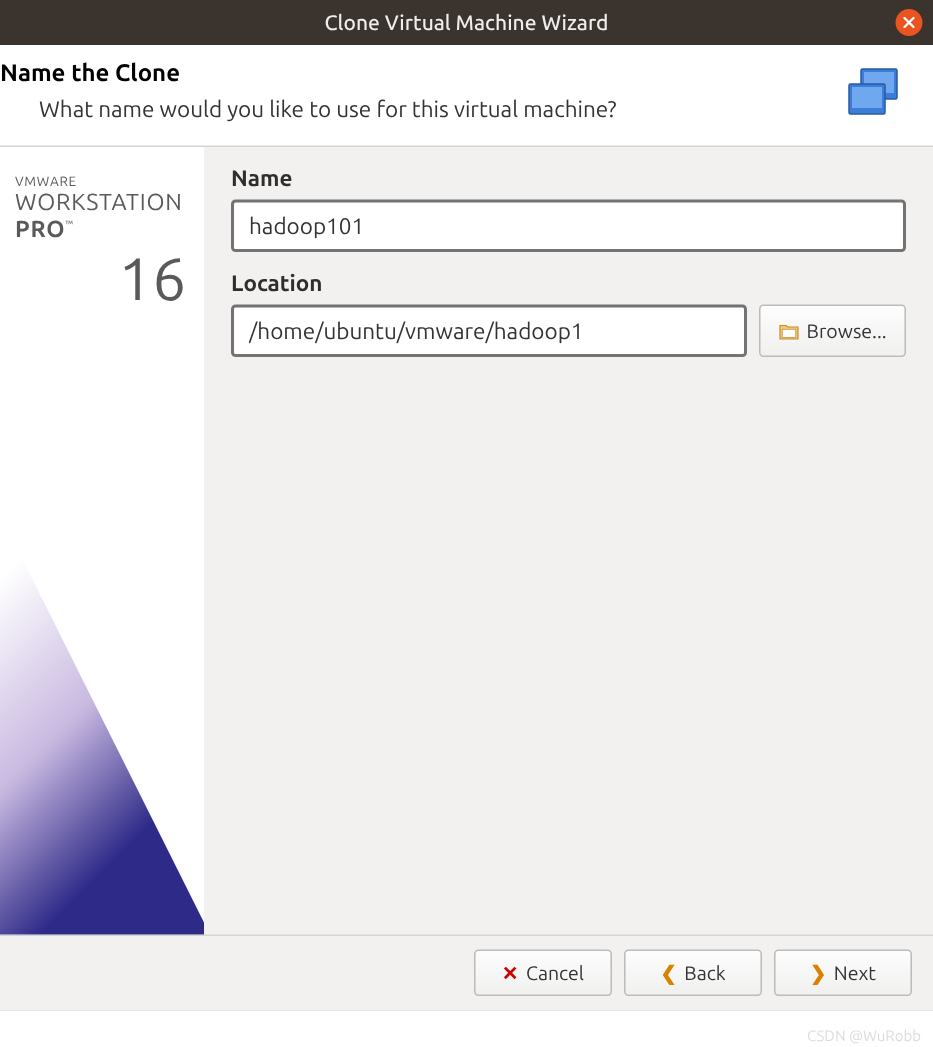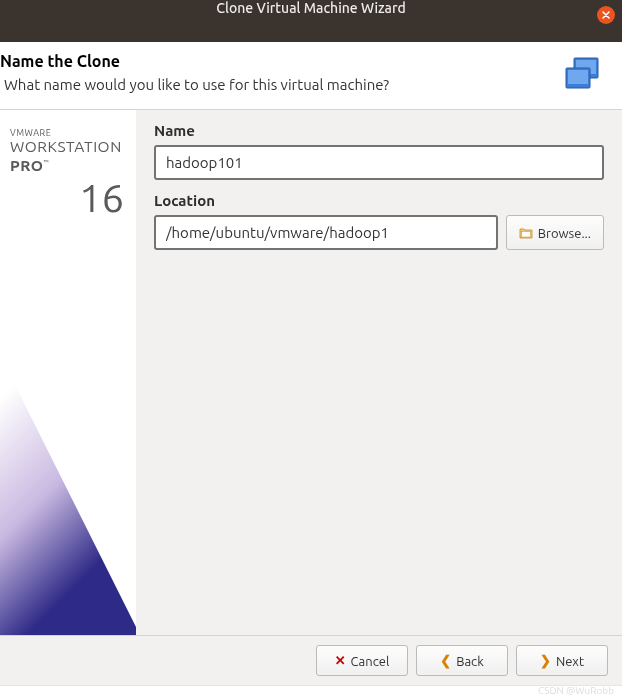--- a/index.html
+++ b/index.html
@@ -10,23 +10,23 @@
     body {
       font-family: Ubuntu, "Segoe UI", sans-serif;
       background: #fff;
       width: 622px;
       height: 698px;
       overflow: hidden;
       position: relative;
     }
     .titlebar {
       background: #3a332e;
-      height: 42px;
-      display: flex;
-      align-items: flex-start;
+      height: 30px;
+      display: flex;
+      align-items: center;
       justify-content: center;
       position: relative;
       color: #eee;
       font-size: 14px;
       font-weight: 500;
     }
     .titlebar .close-btn {
       position: absolute;
       right: 7px;
       top: 6px;
@@ -52,21 +52,21 @@
     }
     .header-section h2 {
       font-size: 16px;
       font-weight: bold;
       color: #000;
       margin-bottom: 6px;
     }
     .header-section p {
       font-size: 15px;
       color: #333;
-      margin-left: 4px;
+      margin-left: 26px;
     }
     .header-icon {
       position: absolute;
       right: 18px;
       top: 12px;
       width: 42px;
       height: 42px;
     }
     .content {
       display: flex;

